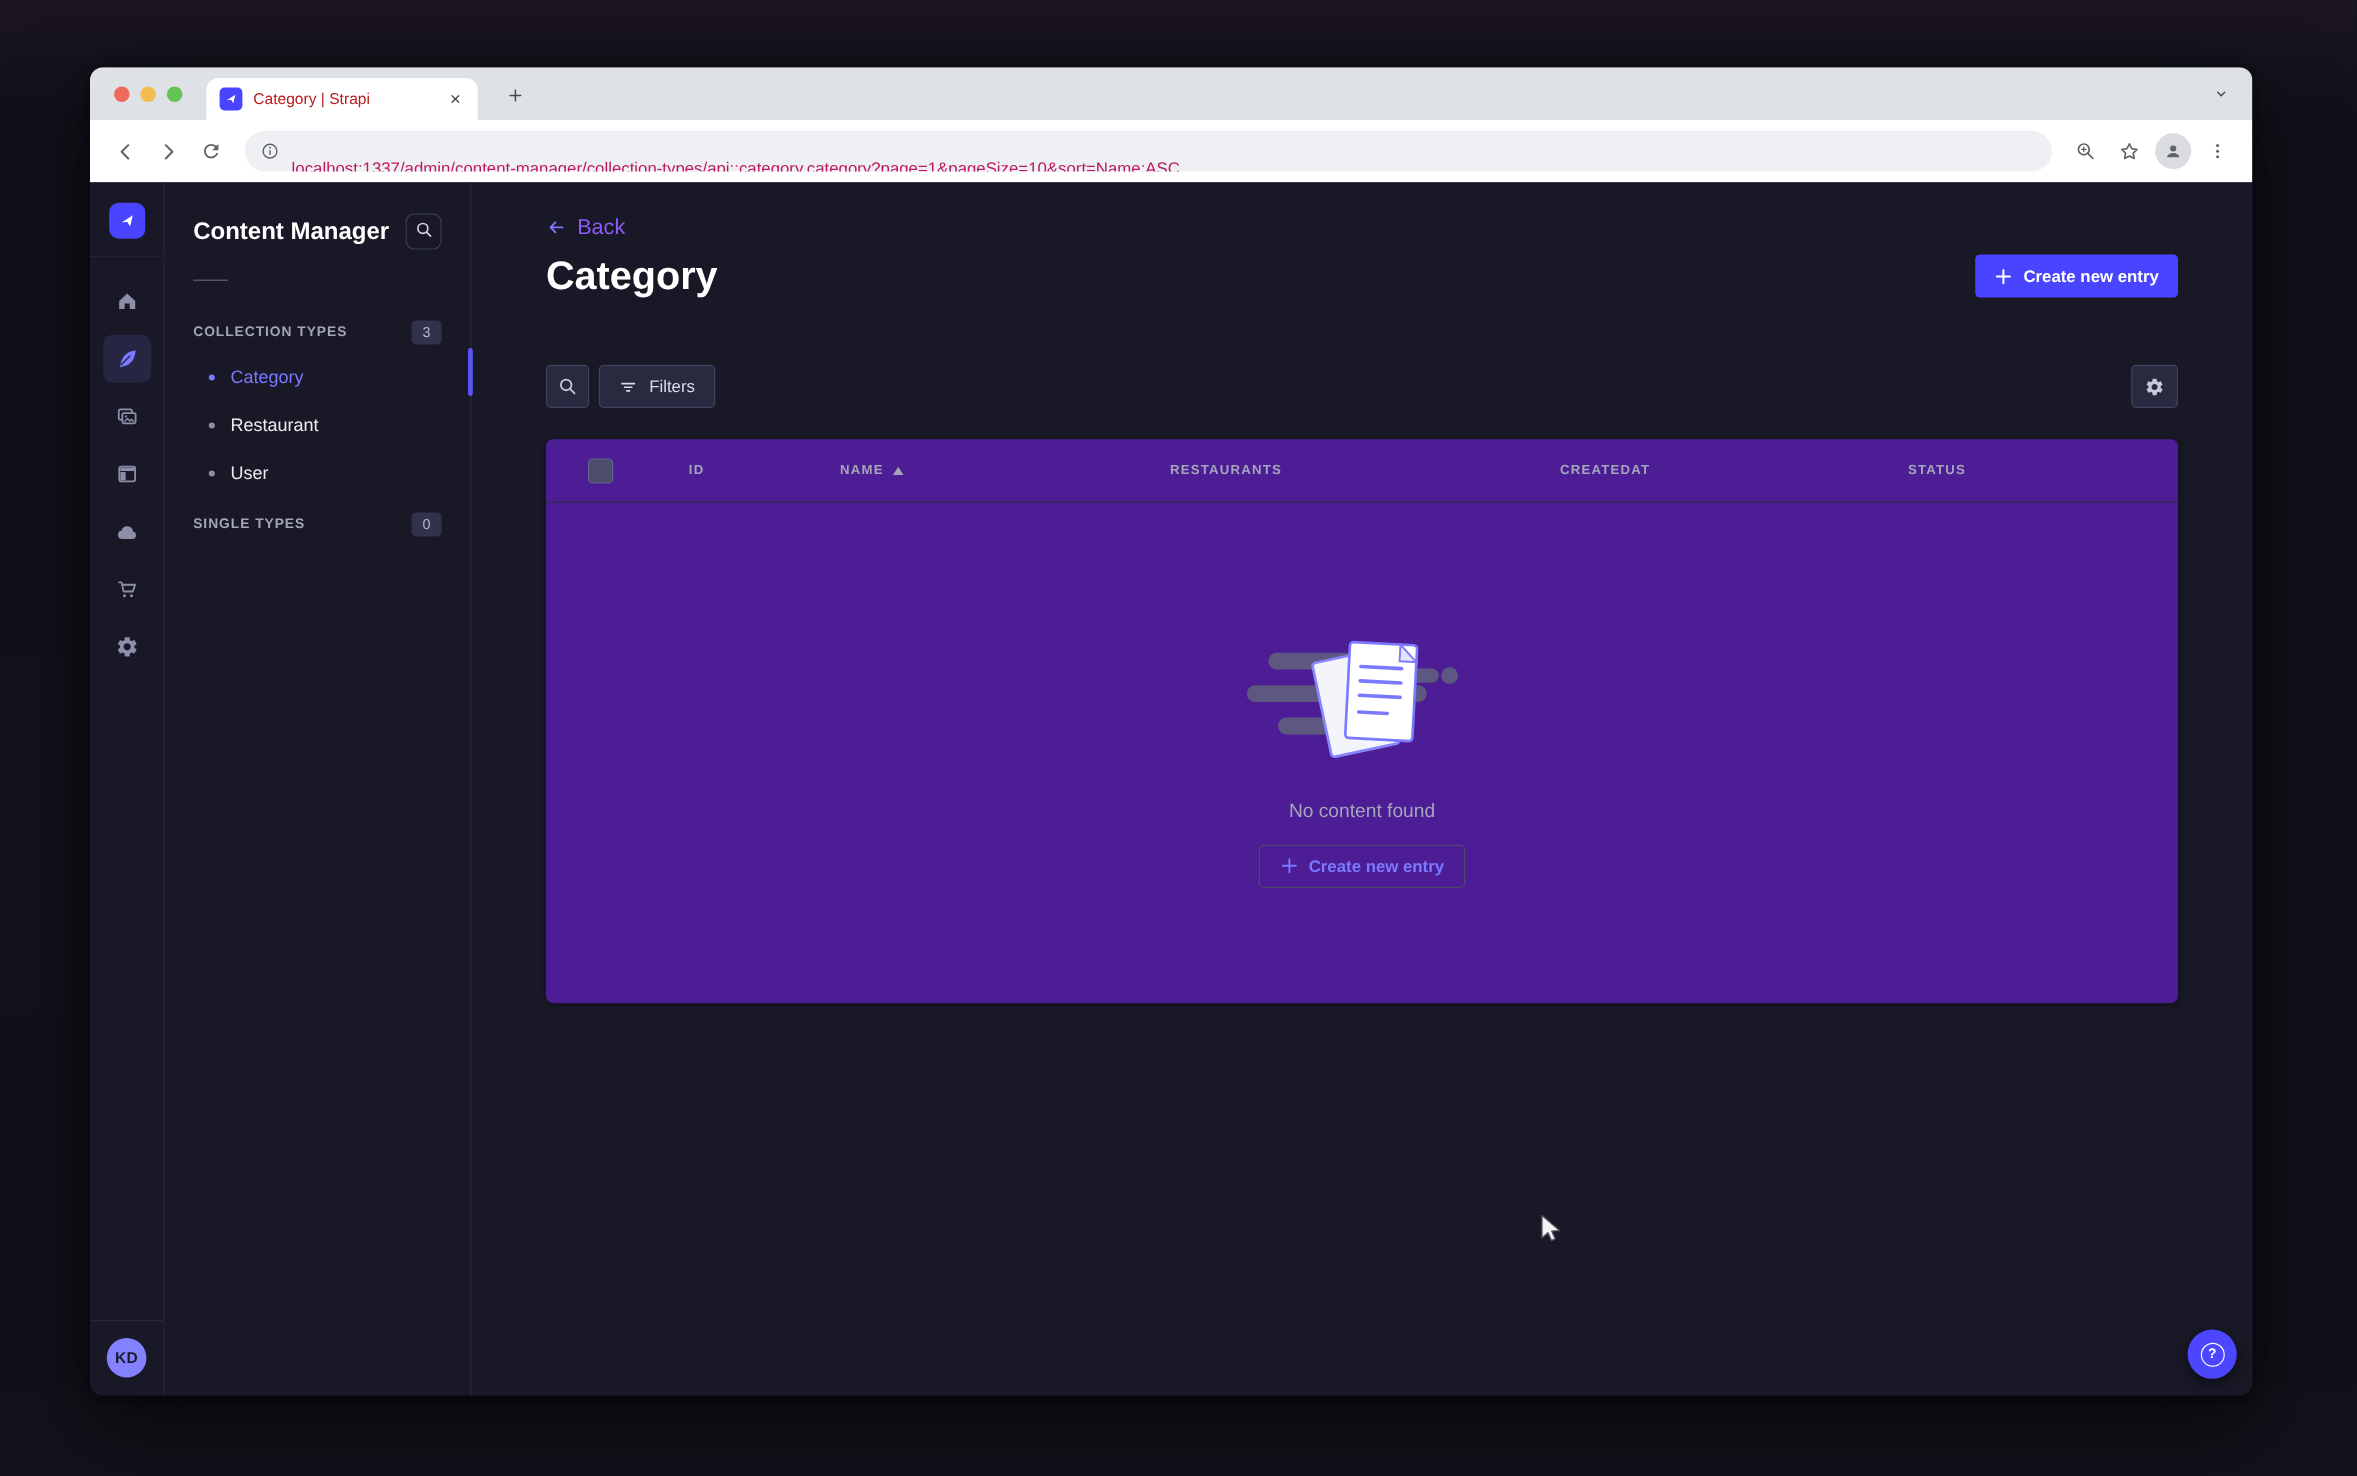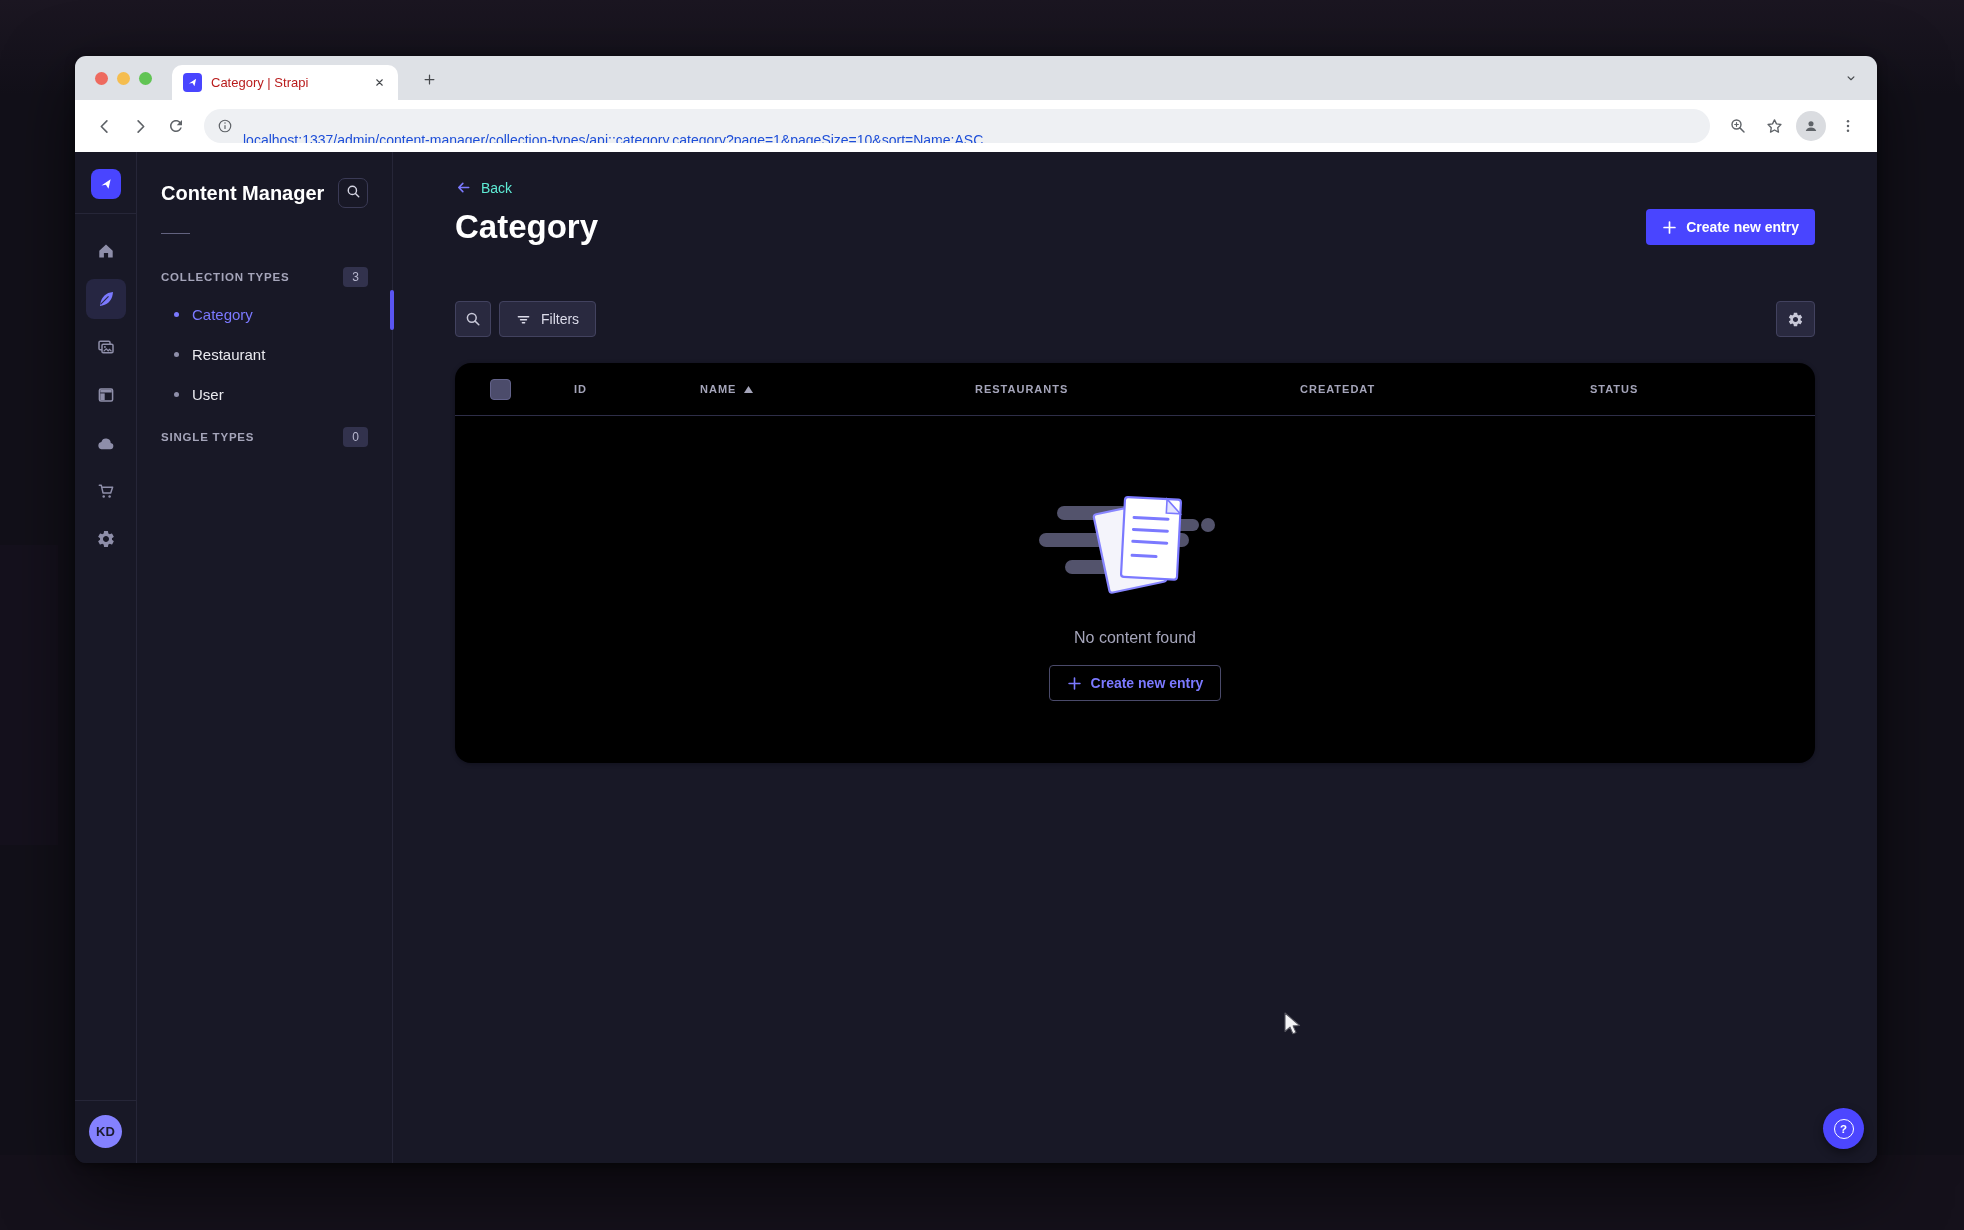--- a/index.html
+++ b/index.html
@@ -23,21 +23,21 @@
   .favicon { width:19px; height:19px; border-radius:4px; background:#4945ff; display:flex; align-items:center; justify-content:center; flex:none; }
   .tab-title { flex:1; font-size:13px; color:#b91c1c; white-space:nowrap; overflow:hidden; text-overflow:ellipsis; }
   .tab-close { width:18px; height:18px; display:flex; align-items:center; justify-content:center; border-radius:50%; flex:none; }
   .newtab { position:absolute; left:342px; top:11px; width:24px; height:24px; display:flex; align-items:center; justify-content:center; border-radius:50%; }
   .tabs-menu { position:absolute; right:14px; top:10px; width:24px; height:24px; display:flex; align-items:center; justify-content:center; border-radius:50%; }
 
   
   .toolbar { height:52px; background:#ffffff; display:flex; align-items:center; padding:0 13px; gap:4px; }
   .tb-btn { width:32px; height:32px; border-radius:50%; display:flex; align-items:center; justify-content:center; flex:none; border:none; background:transparent; }
   .urlbar { flex:1; height:34px; background:#eef0f3; border-radius:17px; margin:0 8px; display:flex; align-items:center; padding:0 6px 0 13px; gap:10px; overflow:hidden; }
-  .url-text { font-size:14px; color:#1d4ed8; white-space:nowrap; overflow:hidden;margin-top:27px; }
+  .url-text { font-size:14px; color:#be185d; white-space:nowrap; overflow:hidden;margin-top:27px; }
   .profile-chip { width:30px; height:30px; border-radius:50%; background:#dadce0; display:flex; align-items:center; justify-content:center; flex:none; margin:0 2px; }
 
   
   .app { position:absolute; top:96px; left:0; right:0; bottom:0; background:#181826; display:flex; }
 
   
   .sidebar { width:62px; flex:none; border-right:1px solid #262638; display:flex; flex-direction:column; align-items:center; }
   .logo-section { width:100%; display:flex; justify-content:center; padding:17px 0 14px; border-bottom:1px solid #262638; margin-bottom:13px; }
   .logo { width:30px; height:30px; border-radius:8px; background:#4945ff; display:flex; align-items:center; justify-content:center; }
   .nav-icon { width:40px; height:40px; margin:4px 0; border-radius:8px; display:flex; align-items:center; justify-content:center; background:transparent; border:none; color:#8e8ea9; }
@@ -59,34 +59,34 @@
   .badge { min-width:25px; height:20px; padding:0 6px; border-radius:4px; background:#32324d; color:#b8b8cf; font-size:12px; display:flex; align-items:center; justify-content:center; }
   .type-list { list-style:none; margin-top:7px; }
   .type-item { height:40px; display:flex; align-items:center; gap:13px; padding-left:13px; font-size:15px; color:#eaeaef; border-radius:4px; cursor:default; }
   .bullet { width:5px; height:5px; border-radius:50%; background:#8e8ea9; flex:none; }
   .type-item.active { color:#7b79ff; }
   .type-item.active .bullet { background:#7b79ff; }
   .active-indicator { position:absolute; right:-2px; top:138px; width:4px; height:40px; border-radius:2px; background:#5a55f2; }
 
   
   .main { flex:1; position:relative; padding:0 62px; overflow:hidden; }
-  .back-link { display:inline-flex; align-items:center; gap:9px; margin-top:27px; font-size:14px; color:#5eead4; text-decoration:none; font-weight:500; }
+  .back-link { display:inline-flex; align-items:center; gap:9px; margin-top:27px; font-size:18px; color:#8b5cf6; text-decoration:none; font-weight:500; }
   .title-row { display:flex; justify-content:space-between; align-items:center; margin-top:7px; }
   .page-title { font-size:33px; font-weight:700; color:#ffffff; line-height:40px; }
   .btn-primary { height:36px; border:none; border-radius:4px; background:#4945ff; color:#ffffff; font-size:14px; font-weight:600; display:flex; align-items:center; gap:9px; padding:0 16px; font-family:inherit; }
   .subtitle { margin-top:3px; font-size:16px; color:#a5a5ba; }
   .actions-row { display:flex; justify-content:space-between; align-items:center; margin-top:54px; }
   .actions-left { display:flex; gap:8px;border-radius:14px; }
   .tool-btn { height:36px; border-radius:4px; border:1px solid #42425f; background:#29293f; color:#dcdcea; display:flex; align-items:center; justify-content:center; font-family:inherit; }
   .tool-btn.square { width:36px; }
   .tool-btn.gear { width:39px; }
   .tool-btn.filters { padding:0 16px; gap:10px; font-size:14px; font-weight:500; }
 
   
-  .card { margin-top:26px; height:400px; background:#000000; border-radius:16px; box-shadow:0 1px 4px rgba(3,3,12,.35); position:relative; }
+  .card { margin-top:26px; height:470px; background:#4c1d95; border-radius:6px; box-shadow:0 1px 4px rgba(3,3,12,.35); position:relative; }
   .thead { height:53px; border-bottom:1px solid #2e2e48; position:relative; }
   .th { position:absolute; top:50%; transform:translateY(-50%); font-size:11px; font-weight:700; letter-spacing:1px; color:#a5a5ba; display:flex; align-items:center; gap:8px; background:transparent; border:none; font-family:inherit; }
   .checkbox { position:absolute; left:35px; top:16px; width:21px; height:21px; border-radius:4px; background:#4c4c6b; border:1px solid #62628a; }
   .empty { position:absolute; left:0; right:0; top:53px; bottom:0; display:flex; flex-direction:column; align-items:center; justify-content:center; }
   .empty-msg { margin-top:22px; font-size:16px; color:#a5a5ba; }
   .btn-ghost { margin-top:18px; height:36px; border-radius:4px; border:1px solid #4a4a6a; background:transparent; color:#7b79ff; font-size:14px; font-weight:600; display:flex; align-items:center; gap:9px; padding:0 17px; font-family:inherit; }
 
   
   .help-fab { position:absolute; right:13px; bottom:14px; width:41px; height:41px; border-radius:50%; background:#4c46ff; border:none; display:flex; align-items:center; justify-content:center; box-shadow:0 4px 10px rgba(0,0,0,.4); }
   .help-ring { width:20px; height:20px; border:1.7px solid #ffffff; border-radius:50%; color:#ffffff; font-size:11.5px; font-weight:700; display:flex; align-items:center; justify-content:center; }

